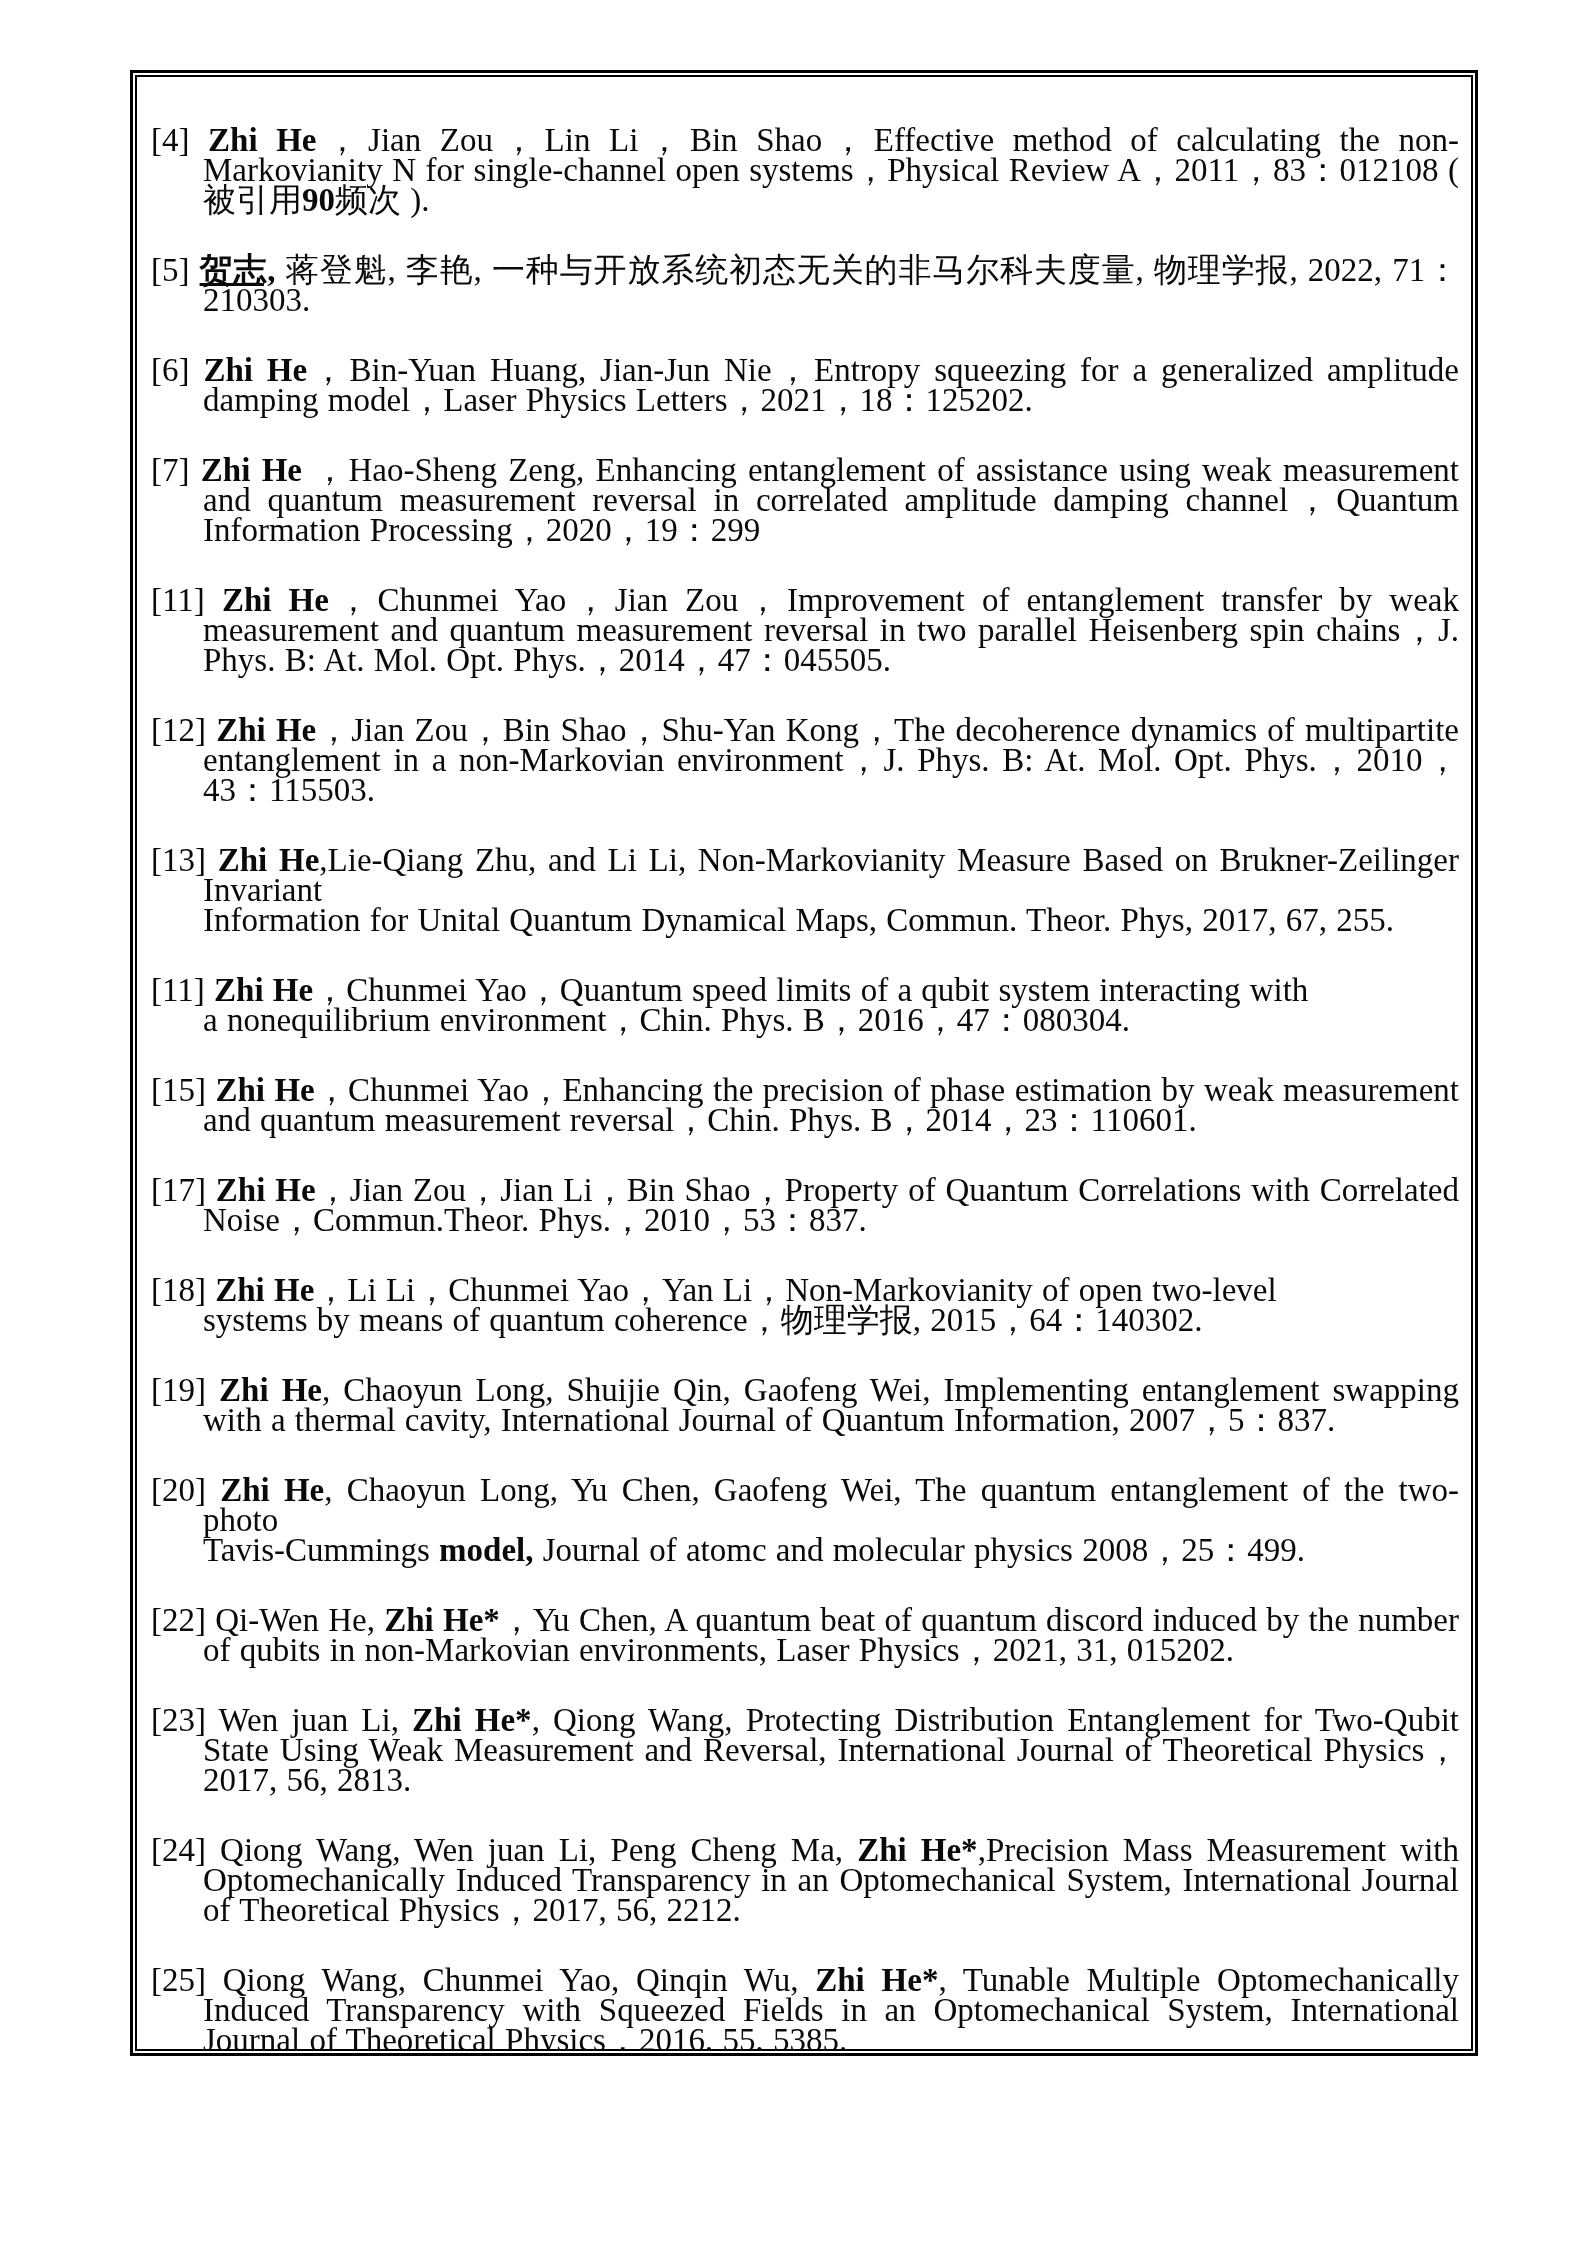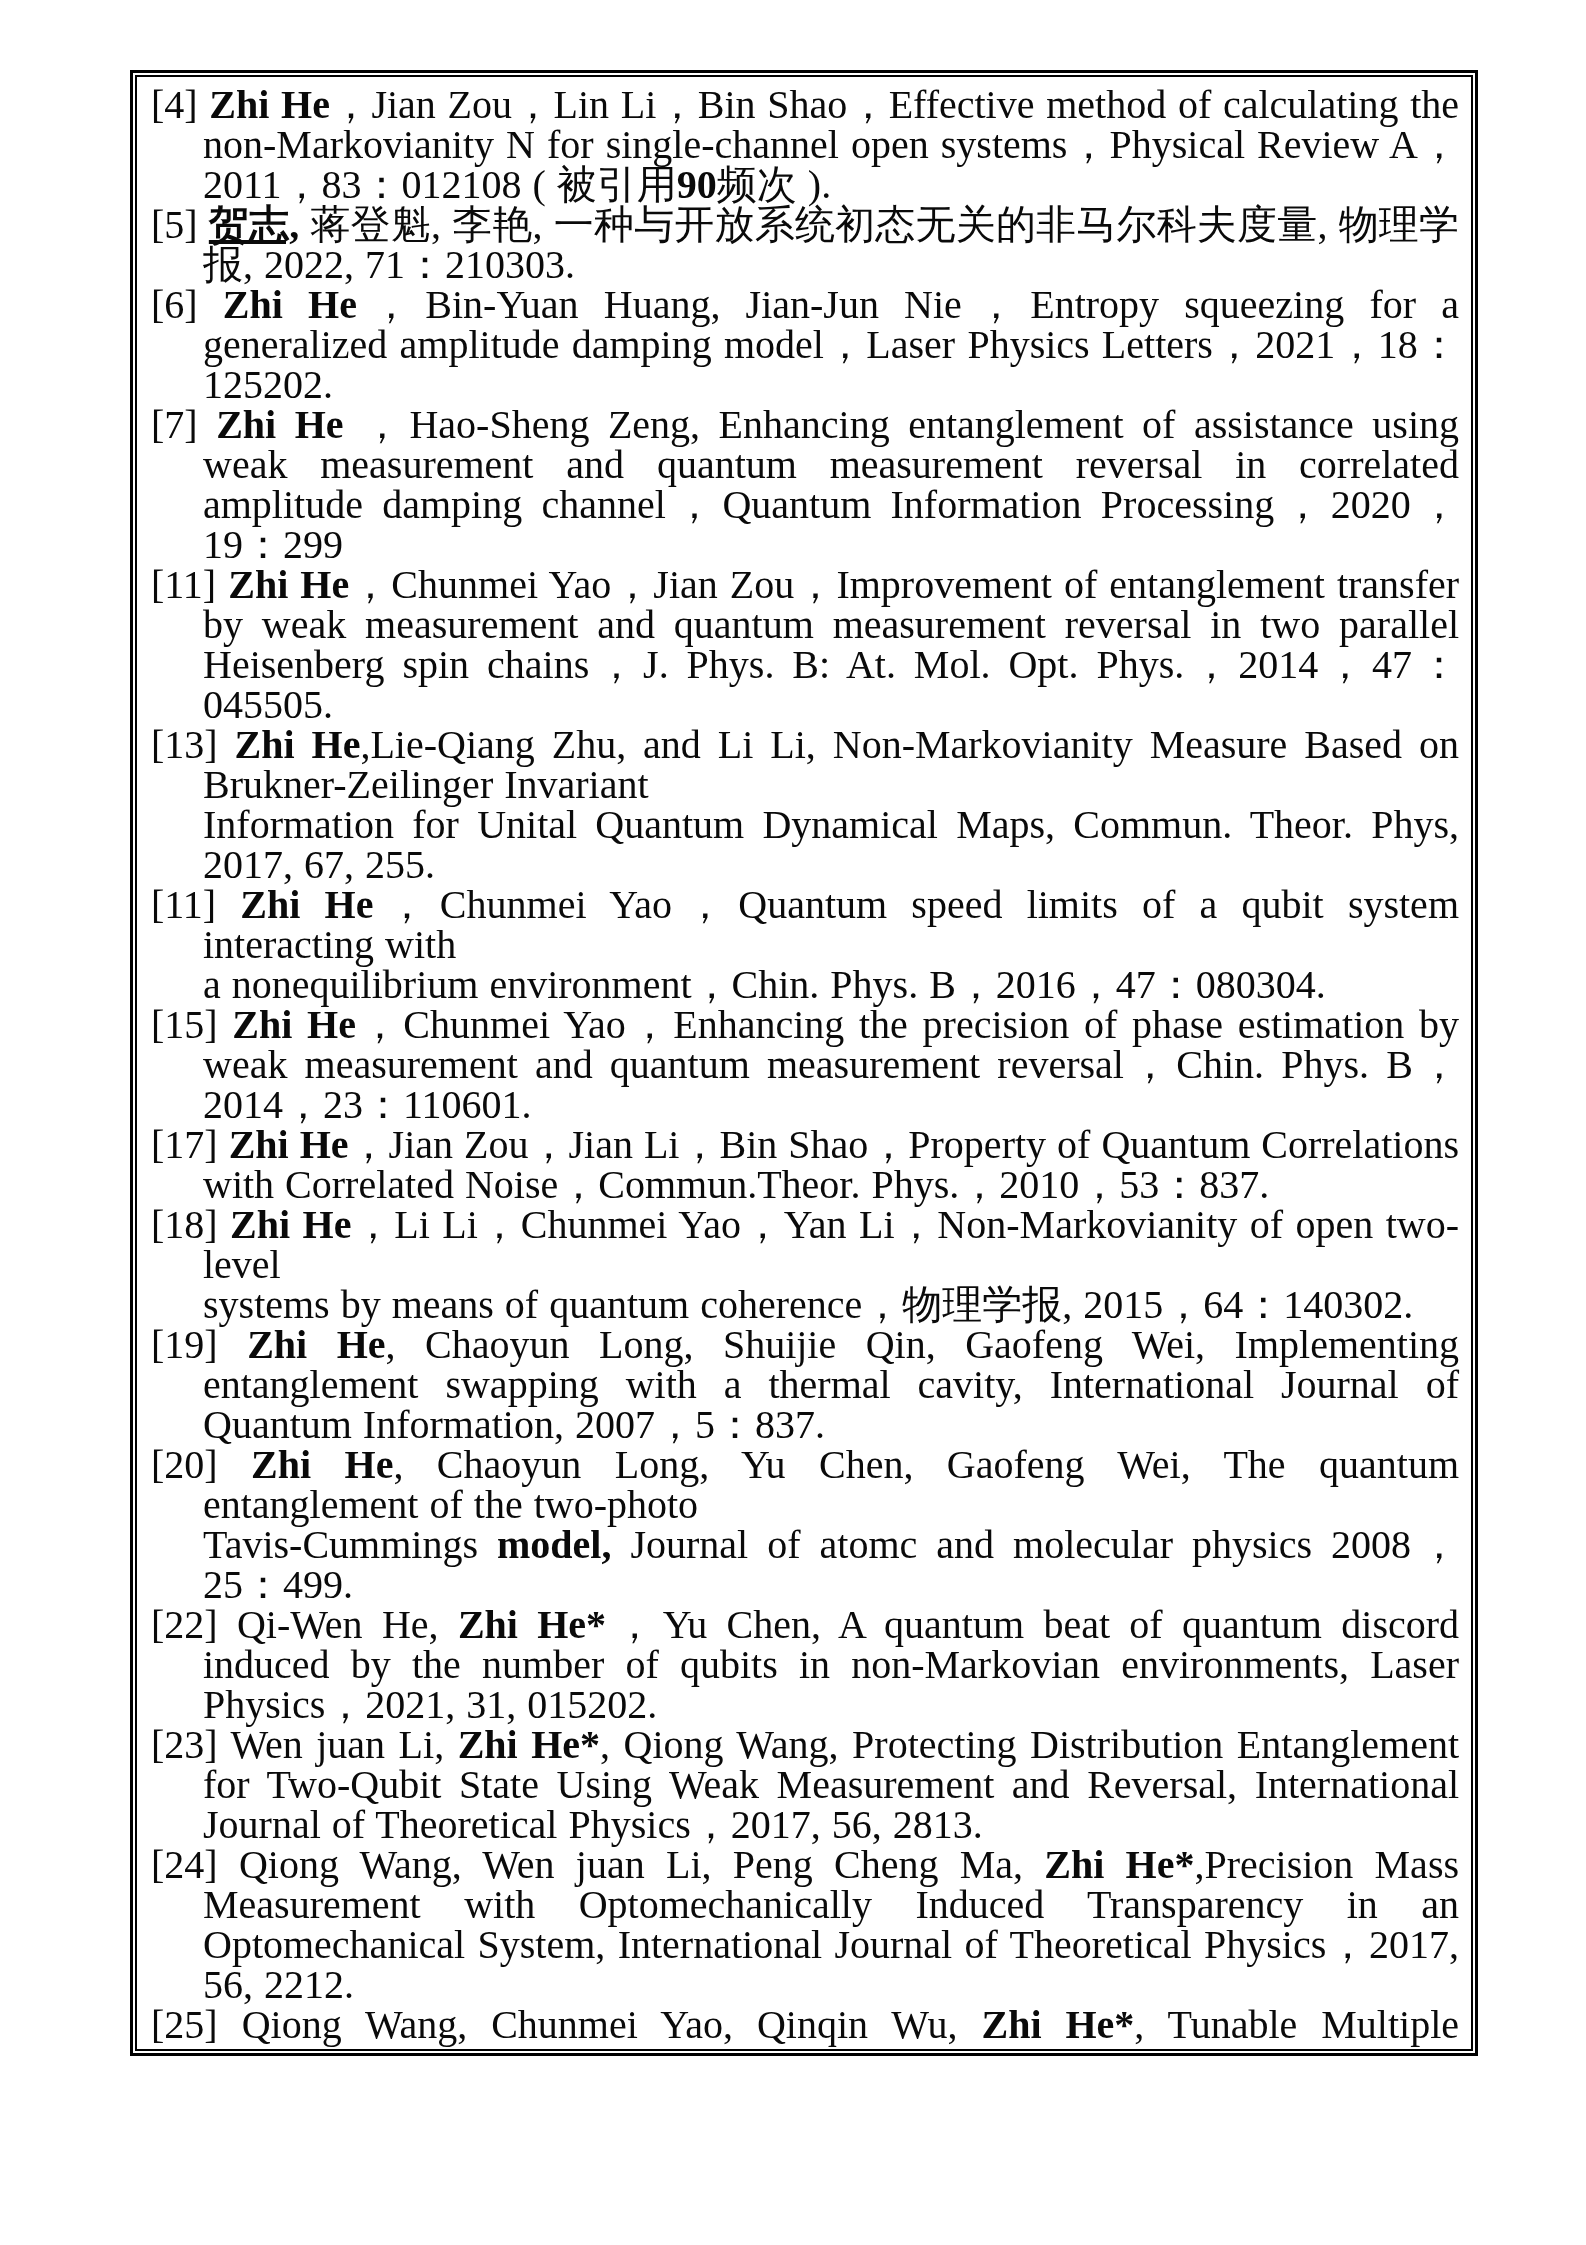--- a/index.html
+++ b/index.html
@@ -30,42 +30,44 @@
     height: 100%;
     box-sizing: border-box;
     border: 2px solid #000000;
     padding: 8px 12px 0 14px;
     overflow: hidden;
   }
   .ref-list {
     width: 100%;
   }
   .ref-entry {
-    font-size: 40px;
-    line-height: 40px;
+    font-size: 33px;
+    line-height: 30px;
     text-align: justify;
     padding-left: 52px;
     text-indent: -52px;
     word-spacing: 1px;
+    margin-top: 40px;
   }
   .ref-entry .b { font-weight: bold; }
   .ref-entry .u { text-decoration: underline; }
   .ref-num { white-space: pre; }
 </style>
 </head>
 <body>
 
 <div class="page-box">
   <div class="page-box-inner">
     <div class="ref-list">
         <div class="ref-entry"><span class="ref-num">[4] </span><span class="b">Zhi He</span><span>，Jian Zou，Lin Li，Bin Shao，Effective method of calculating the non-Markovianity N for single-channel open systems，Physical Review A，2011，83：012108 ( 被引用</span><span class="b">90</span><span>频次 ).</span></div>
         <div class="ref-entry"><span class="ref-num">[5] </span><span class="b u">贺志,</span><span> 蒋登魁, 李艳, 一种与开放系统初态无关的非马尔科夫度量, 物理学报, 2022, 71：210303.</span></div>
         <div class="ref-entry"><span class="ref-num">[6] </span><span class="b">Zhi He</span><span>，Bin-Yuan Huang, Jian-Jun Nie，Entropy squeezing for a generalized amplitude damping model，Laser Physics Letters，2021，18：125202.</span></div>
         <div class="ref-entry"><span class="ref-num">[7] </span><span class="b">Zhi He </span><span>，Hao-Sheng Zeng, Enhancing entanglement of assistance using weak measurement and quantum measurement  reversal in correlated amplitude damping channel，Quantum Information Processing，2020，19：299</span></div>
         <div class="ref-entry"><span class="ref-num">[11] </span><span class="b">Zhi He</span><span>，Chunmei Yao，Jian Zou，Improvement of entanglement transfer by weak measurement and quantum measurement reversal in two parallel Heisenberg spin chains，J. Phys. B: At. Mol. Opt. Phys.，2014，47：045505.</span></div>
+        <div class="ref-entry"><span class="ref-num">[12] </span><span class="b">Zhi He</span><span>，Jian Zou，Bin Shao，Shu-Yan Kong，The decoherence dynamics of multipartite entanglement in a non-Markovian environment，J. Phys. B: At. Mol. Opt. Phys.，2010，43：115503.</span></div>
         <div class="ref-entry"><span class="ref-num">[13] </span><span class="b">Zhi He</span><span>,Lie-Qiang Zhu, and Li Li, Non-Markovianity Measure Based on Brukner-Zeilinger Invariant</span><br><span>Information for Unital Quantum Dynamical Maps, Commun. Theor. Phys, 2017, 67, 255.</span></div>
         <div class="ref-entry"><span class="ref-num">[11] </span><span class="b">Zhi He</span><span>，Chunmei Yao，Quantum speed limits of a qubit system interacting with</span><br><span>a nonequilibrium environment，Chin. Phys. B，2016，47：080304.</span></div>
         <div class="ref-entry"><span class="ref-num">[15] </span><span class="b">Zhi He</span><span>，Chunmei Yao，Enhancing the precision of phase estimation by weak measurement and quantum measurement reversal，Chin. Phys. B，2014，23：110601.</span></div>
         <div class="ref-entry"><span class="ref-num">[17] </span><span class="b">Zhi He</span><span>，Jian Zou，Jian Li，Bin Shao，Property of Quantum Correlations with Correlated Noise，Commun.Theor. Phys.，2010，53：837.</span></div>
         <div class="ref-entry"><span class="ref-num">[18] </span><span class="b">Zhi He</span><span>，Li Li，Chunmei Yao，Yan Li，Non-Markovianity of open two-level</span><br><span>systems by means of quantum coherence，物理学报, 2015，64：140302.</span></div>
         <div class="ref-entry"><span class="ref-num">[19] </span><span class="b">Zhi He</span><span>, Chaoyun Long, Shuijie Qin, Gaofeng Wei, Implementing entanglement swapping with a thermal cavity, International Journal of Quantum Information, 2007，5：837.</span></div>
         <div class="ref-entry"><span class="ref-num">[20] </span><span class="b">Zhi He</span><span>, Chaoyun Long, Yu Chen, Gaofeng Wei, The quantum entanglement of the two-photo</span><br><span>Tavis-Cummings </span><span class="b">model,</span><span> Journal of atomc and molecular physics 2008，25：499.</span></div>
         <div class="ref-entry"><span class="ref-num">[22] </span><span>Qi-Wen He, </span><span class="b">Zhi He*</span><span>，Yu Chen,   A quantum beat of quantum discord induced by the number of qubits in non-Markovian environments, Laser Physics，2021, 31, 015202.</span></div>
         <div class="ref-entry"><span class="ref-num">[23] </span><span>Wen juan Li, </span><span class="b">Zhi He*</span><span>, Qiong Wang, Protecting Distribution Entanglement for Two-Qubit State Using Weak Measurement and Reversal, International Journal of Theoretical Physics，2017, 56, 2813.</span></div>
         <div class="ref-entry"><span class="ref-num">[24] </span><span>Qiong Wang, Wen juan Li, Peng Cheng Ma, </span><span class="b">Zhi He*</span><span>,Precision Mass Measurement with Optomechanically Induced Transparency in an Optomechanical System, International Journal of Theoretical Physics，2017, 56, 2212.</span></div>

